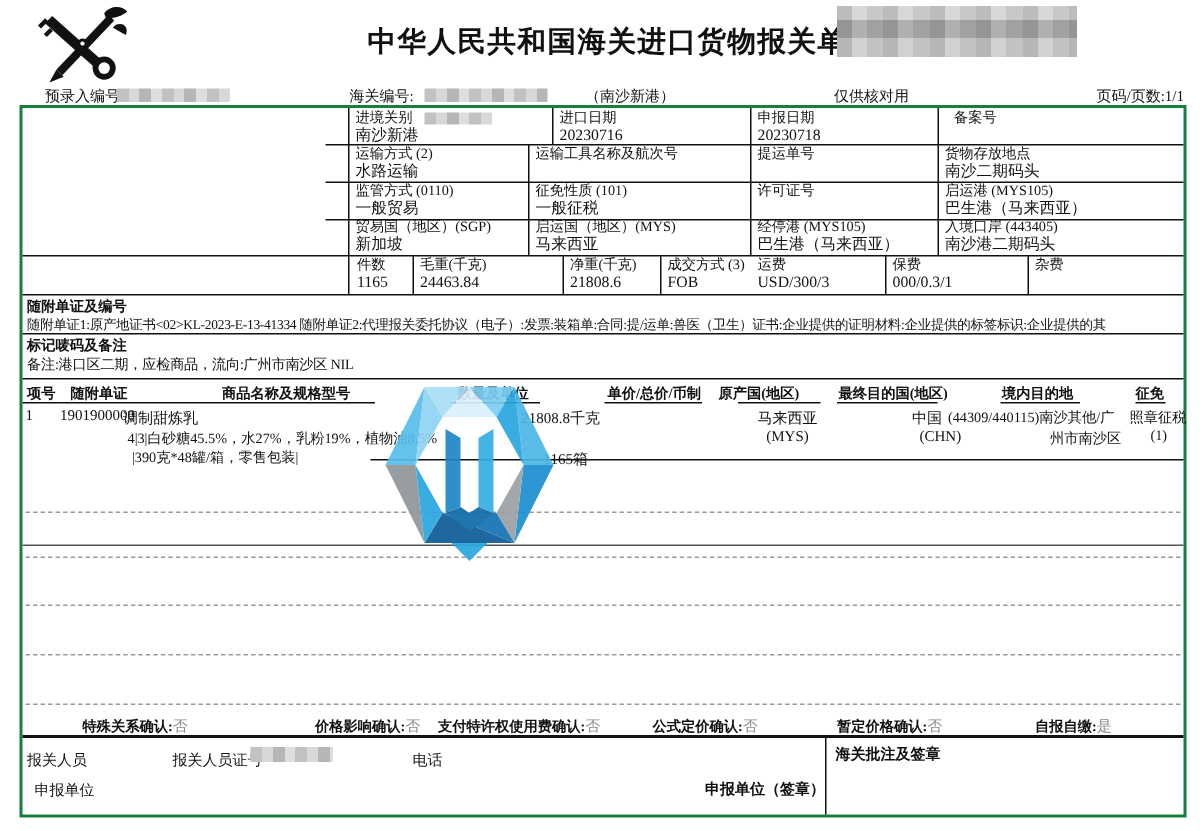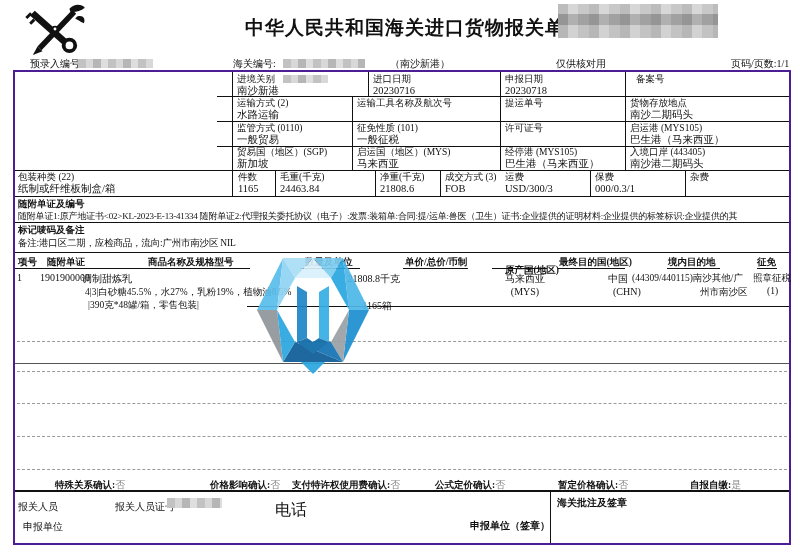--- a/index.html
+++ b/index.html
@@ -1,21 +1,21 @@
 <!DOCTYPE html>
 <html><head>
 <meta charset="utf-8">
 <style>
   html,body{margin:0;padding:0;background:#fff;}
   .page{position:relative;width:800px;height:554px;background:#fff;overflow:hidden;
         font-family:"Liberation Serif","DejaVu Serif",serif;color:#111;}
   .abs{position:absolute;white-space:nowrap;}
   .title{font-size:19px;font-weight:bold;letter-spacing:1px;text-align:center;}
   .small{font-size:10px;}
-  .tbl{position:absolute;left:13px;top:70px;width:778px;height:475px;border:2px solid #4c1d95;box-sizing:border-box;}
+  .tbl{position:absolute;left:13px;top:70px;width:778px;height:475px;border:2px solid #15803d;box-sizing:border-box;}
   .hline{position:absolute;height:1px;background:#111;}
   .vline{position:absolute;width:1px;background:#111;}
   .dash{position:absolute;height:0;border-top:1px dashed #9a9a9a;}
   .cell{position:absolute;line-height:12px;white-space:nowrap;}
   .cell .l{font-size:9.5px;}
   .cell .v{font-size:10.5px;}
   .lab{position:absolute;font-size:9.5px;white-space:nowrap;}
   .txt{position:absolute;font-size:9px;white-space:nowrap;letter-spacing:-0.2px;}
   .gh{position:absolute;font-size:9.5px;font-weight:bold;white-space:nowrap;}
   .gv{position:absolute;font-size:10px;white-space:nowrap;}
@@ -164,24 +164,20 @@
     </div>
     <div class="cell" style="left:490px;top:74px;">
       <div class="l">经停港 (MYS105)</div>
       <div class="v">巴生港（马来西亚）</div>
     </div>
     <div class="cell" style="left:615px;top:74px;">
       <div class="l">入境口岸 (443405)</div>
       <div class="v">南沙港二期码头</div>
     </div>
 
-    <div class="cell" style="left:3px;top:99px;">
-      <div class="l">包装种类 (22)</div>
-      <div class="v">纸制或纤维板制盒/箱</div>
-    </div>
     <div class="cell" style="left:223px;top:99px;">
       <div class="l">件数</div>
       <div class="v">1165</div>
     </div>
     <div class="cell" style="left:265px;top:99px;">
       <div class="l">毛重(千克)</div>
       <div class="v">24463.84</div>
     </div>
     <div class="cell" style="left:365px;top:99px;">
       <div class="l">净重(千克)</div>
@@ -208,21 +204,21 @@
     <div class="txt" style="left:3px;top:138px;">随附单证1:原产地证书&lt;02&gt;KL-2023-E-13-41334 随附单证2:代理报关委托协议（电子）:发票:装箱单:合同:提/运单:兽医（卫生）证书:企业提供的证明材料:企业提供的标签标识:企业提供的其</div>
 
     <div class="lab" style="left:3px;top:152px;font-weight:bold;">标记唛码及备注</div>
     <div class="txt" style="left:3px;top:165px;font-size:9.5px;">备注:港口区二期，应检商品，流向:广州市南沙区 NIL</div>
 
     <div class="gh" style="left:3px;top:184px;">项号</div>
     <div class="gh" style="left:32px;top:184px;">随附单证</div>
     <div class="gh" style="left:133px;top:184px;">商品名称及规格型号</div>
     <div class="gh" style="left:290px;top:184px;">数量及单位</div>
     <div class="gh" style="left:390px;top:184px;">单价/总价/币制</div>
-    <div class="gh" style="left:490px;top:184px;margin-top:8px;">原产国(地区)</div>
+    <div class="gh" style="left:464px;top:184px;">原产国(地区)</div>
     <div class="gh" style="left:544px;top:184px;">最终目的国(地区)</div>
     <div class="gh" style="left:653px;top:184px;">境内目的地</div>
     <div class="gh" style="left:742px;top:184px;">征免</div>
 
     <div class="gv" style="left:2px;top:200px;">1</div>
     <div class="gv" style="left:25px;top:200px;">1901900000</div>
     <div class="gv" style="left:67px;top:200px;">调制甜炼乳</div>
     <div class="gv tr" style="left:257px;top:200px;width:128px;">21808.8千克</div>
     <div class="gv9" style="left:70px;top:214px;">4|3|白砂糖45.5%，水27%，乳粉19%，植物油8.5%</div>
     <div class="gv9" style="left:73px;top:227px;">|390克*48罐/箱，零售包装|</div>
@@ -251,21 +247,21 @@
     <div class="abs" style="left:543px;top:402px;">
       <span class="clab">暂定价格确认:</span><span class="cval">否</span>
     </div>
     <div class="abs" style="left:675px;top:402px;">
       <span class="clab">自报自缴:</span><span class="cval">是</span>
     </div>
 
     <div class="lab" style="left:3px;top:428px;font-size:10px;">报关人员</div>
     <div class="lab" style="left:100px;top:428px;font-size:10px;">报关人员证号</div>
     <div class="mosaic" style="left:152px;top:426px;width:55px;height:10px;"></div>
-    <div class="lab" style="left:228px;top:428px;font-size:16px;padding-left:32px;">电话</div>
+    <div class="lab" style="left:228px;top:428px;font-size:10px;padding-left:32px;">电话</div>
     <div class="lab" style="left:8px;top:448px;font-size:10px;">申报单位</div>
     <div class="lab" style="left:455px;top:447px;font-size:10px;font-weight:bold;">申报单位（签章）</div>
     <div class="lab" style="left:542px;top:424px;font-size:10px;font-weight:bold;">海关批注及签章</div>
   </div>
 
   <svg class="abs wm" style="left:253px;top:250px;" width="120" height="126" viewBox="0 0 120 126">
     <g opacity="0.92">
       <polygon points="30,8 60,8 42,28" fill="#a9def5"></polygon>
       <polygon points="60,8 42,28 78,28" fill="#d9f0fb"></polygon>
       <polygon points="60,8 90,8 78,28" fill="#7ccdf0"></polygon>

